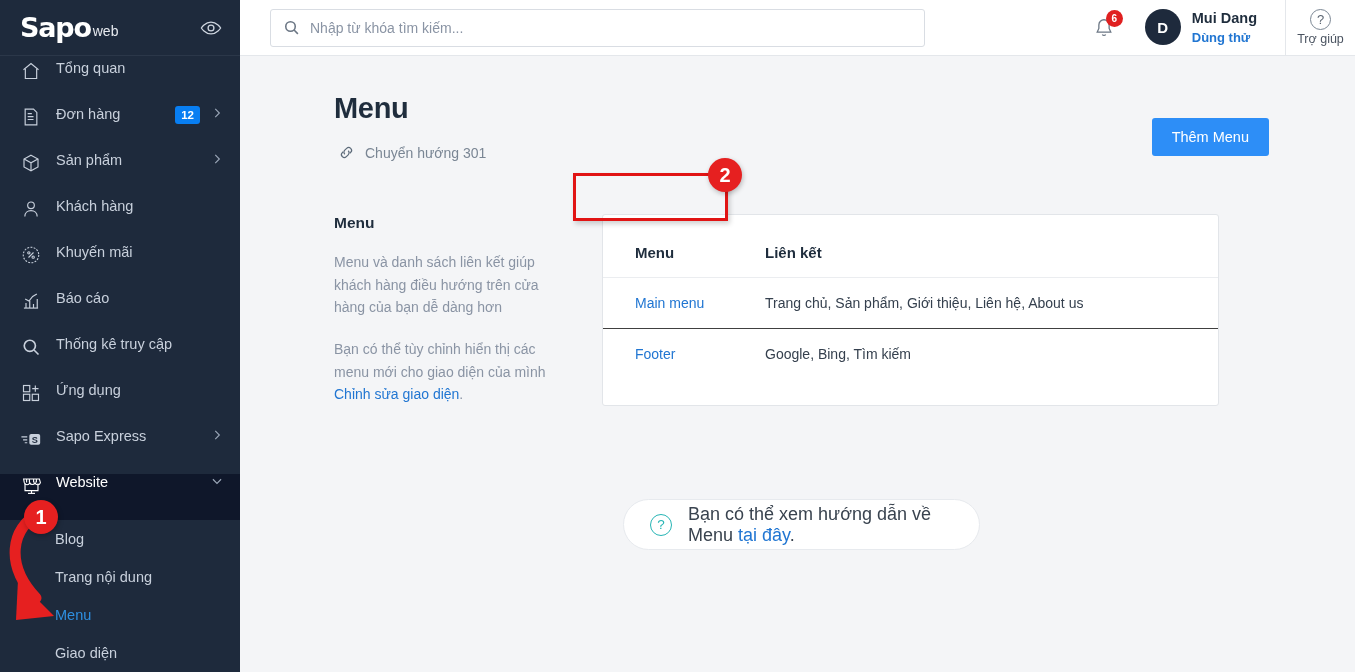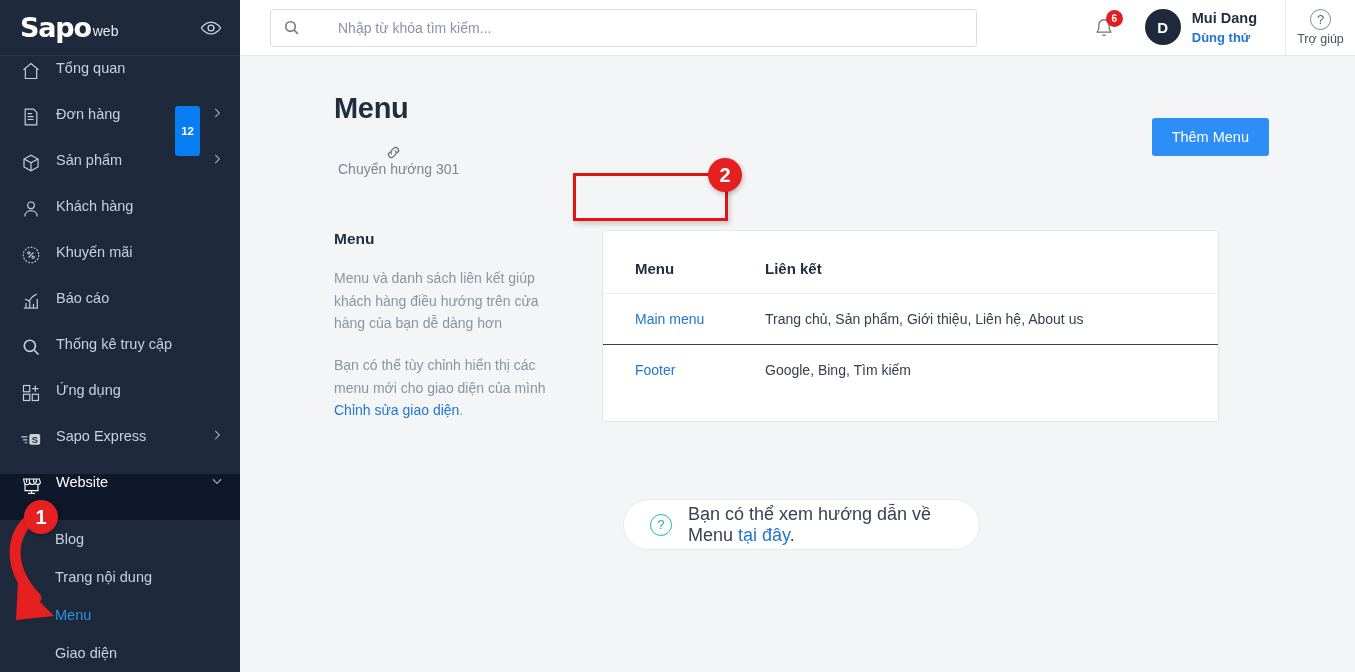--- a/index.html
+++ b/index.html
@@ -48,45 +48,44 @@
     width: 22px; height: 22px; flex: 0 0 22px;
     margin-right: 14px; display: flex;
     align-items: center; justify-content: center;
     color: #c8d0dc;
   }
   .nav-item .lbl { flex: 1; white-space: nowrap; }
   .nav-item.active { background: #0f172a; color: #ffffff; }
   .nav-item.active .ico { color: #ffffff; }
   .badge-count {
     background: #087ef2; color: #fff; font-size: 11.5px;
-    border-radius: 3px; padding: 18px 6px; margin-right: 10px;
+    border-radius: 3px; padding: 2px 6px; margin-right: 10px;
     font-weight: bold; line-height: 1.25;
   }
   .chev { color: #9aa6b7; display: flex; align-items: center; }
 
   .subnav-item {
     height: 38px; display: flex; align-items: center;
     padding-left: 55px; font-size: 14.5px; color: #c8d0dc;
     cursor: pointer;
   }
   .subnav-item.sel { color: #2e8fe0; }
 
   
   .main { flex: 1; height: 672px; display: flex; flex-direction: column; background: #f4f5f7; }
   .topbar {
     height: 56px; background: #ffffff; display: flex;
     align-items: center; border-bottom: 1px solid #e4e7eb;
     flex: 0 0 56px;
   }
   .search-box {
-    margin-left: 30px; width: 707px; height: 38px;
+    margin-left: 30px; width: 655px; height: 38px;
     border: 1px solid #d9dde3; border-radius: 3px;
     background: #fff; display: flex; align-items: center;
     padding: 0 12px;
-    gap: 28px;
   }
   .search-box .s-ico { color: #6b7684; margin-right: 10px; display: flex; }
   .search-box input {
     border: none; outline: none; flex: 1;
     font-size: 14px; color: #3c4858;
     font-family: "Liberation Sans", sans-serif;
   }
   .search-box input::placeholder { color: #8a94a4; }
 
   .topbar-right { margin-left: auto; display: flex; align-items: center; height: 56px; }
@@ -120,21 +119,20 @@
   }
   .help-lbl { font-size: 12.5px; color: #4a5360; }
 
   
   .content { flex: 1; position: relative; padding: 36px 86px 0 94px; overflow: hidden; }
   .page-title { font-size: 29px; color: #1f2d3d; font-weight: bold; letter-spacing: -0.3px; }
   .redirect-row {
     display: flex; align-items: center; margin-top: 14px;
     color: #7a8694; font-size: 14px; cursor: pointer; width: fit-content;
     padding: 5px 6px 5px 4px;
-    flex-direction: column;
   }
   .redirect-row .lnk-ico { margin-right: 10px; display: flex; color: #5d6b7a; }
 
   .addbtn {
     position: absolute; right: 86px; top: 62px;
     background: #2d8ef7; color: #fff; border: none;
     border-radius: 3px; padding: 11px 20px; font-size: 14.5px;
     cursor: pointer; font-family: "Liberation Sans", sans-serif;
   }
 

